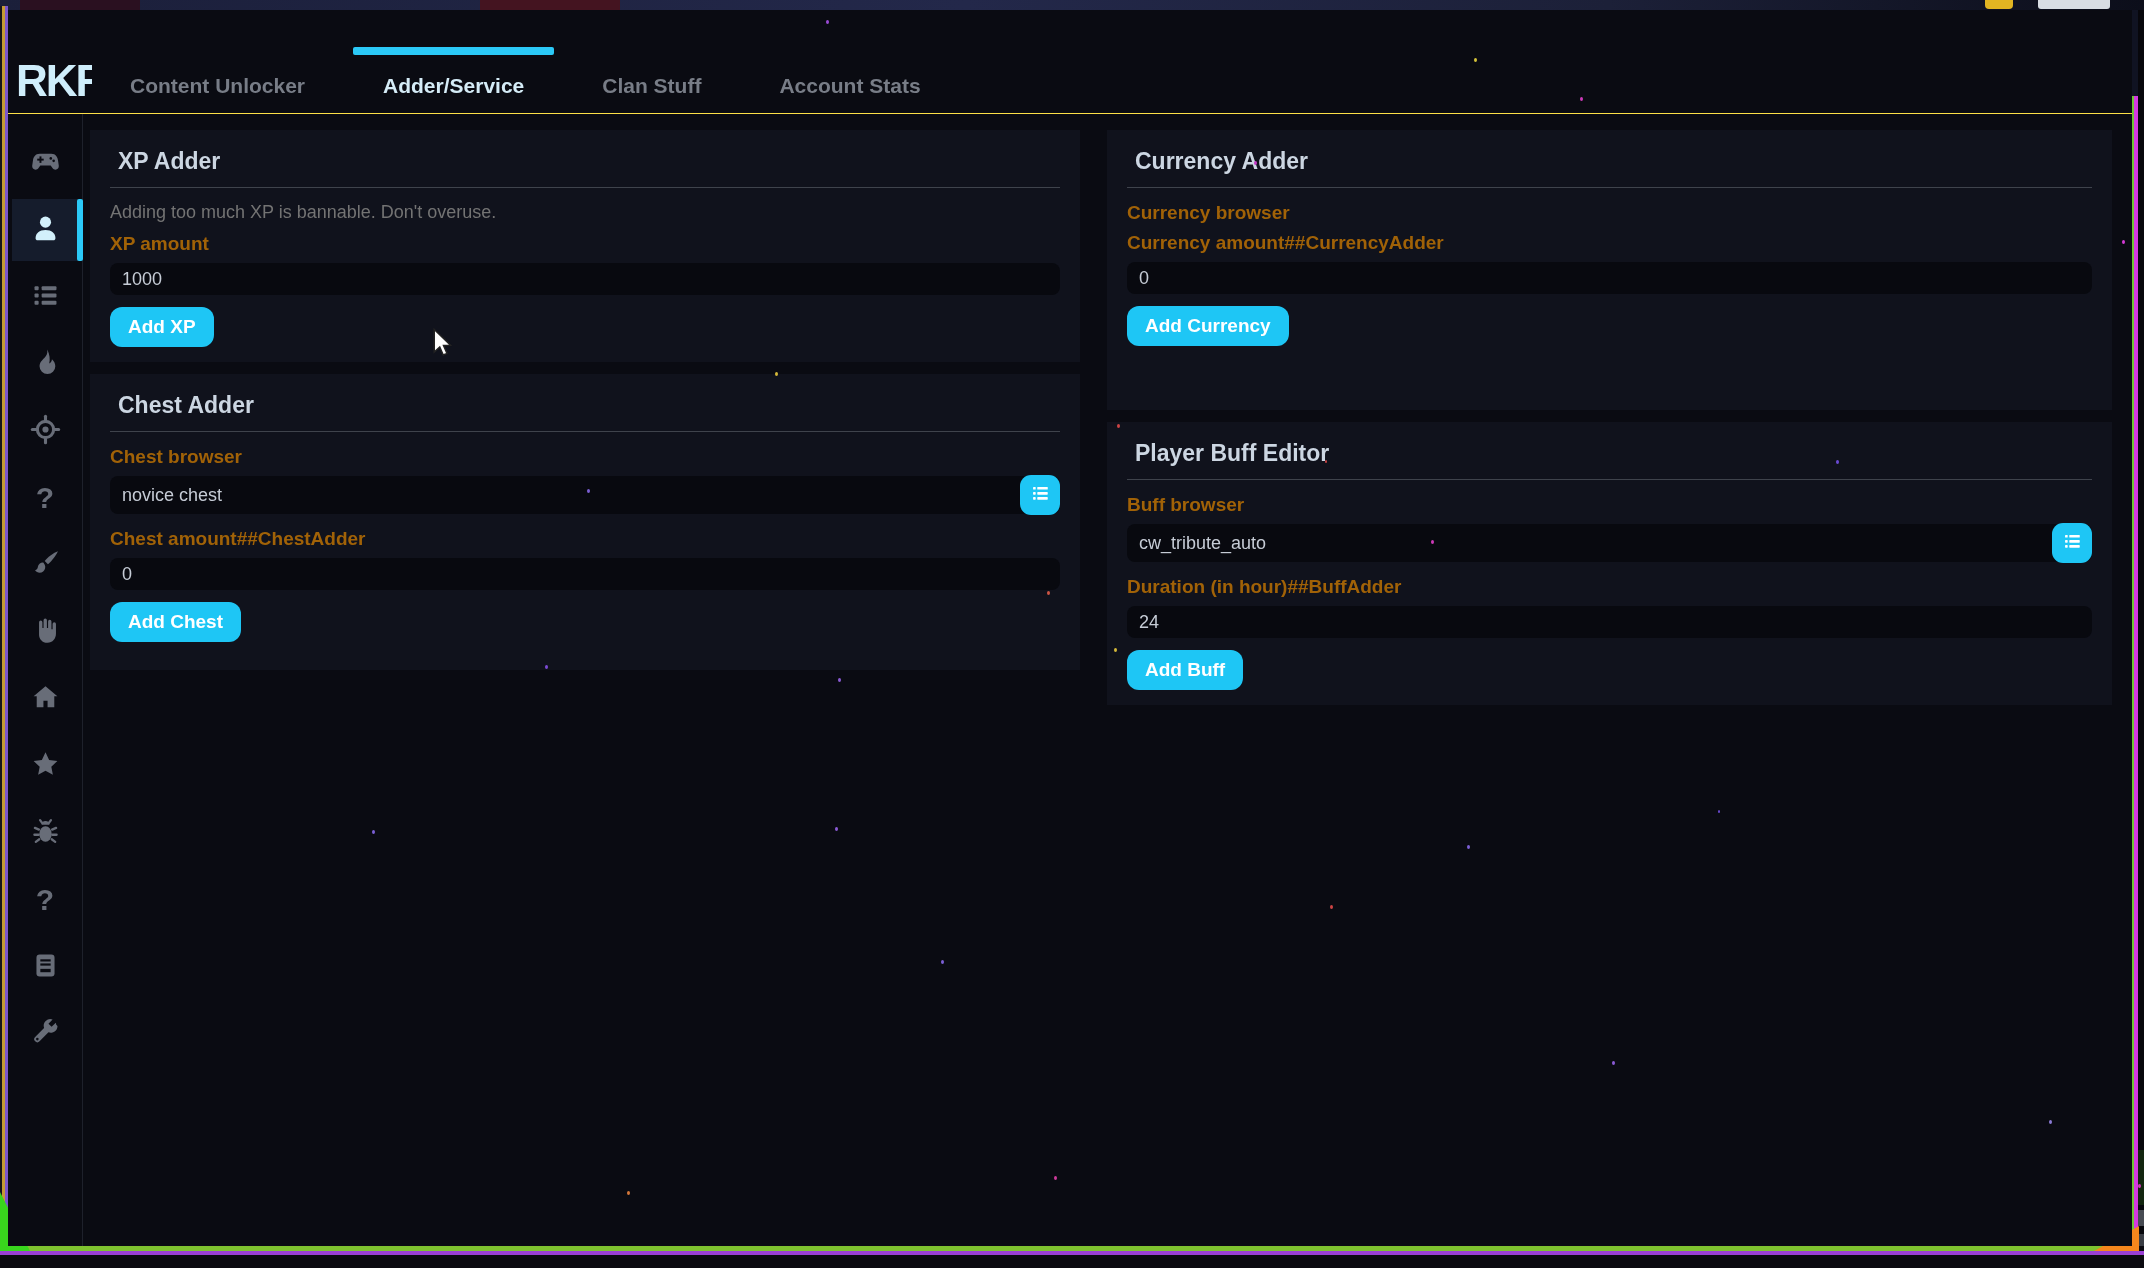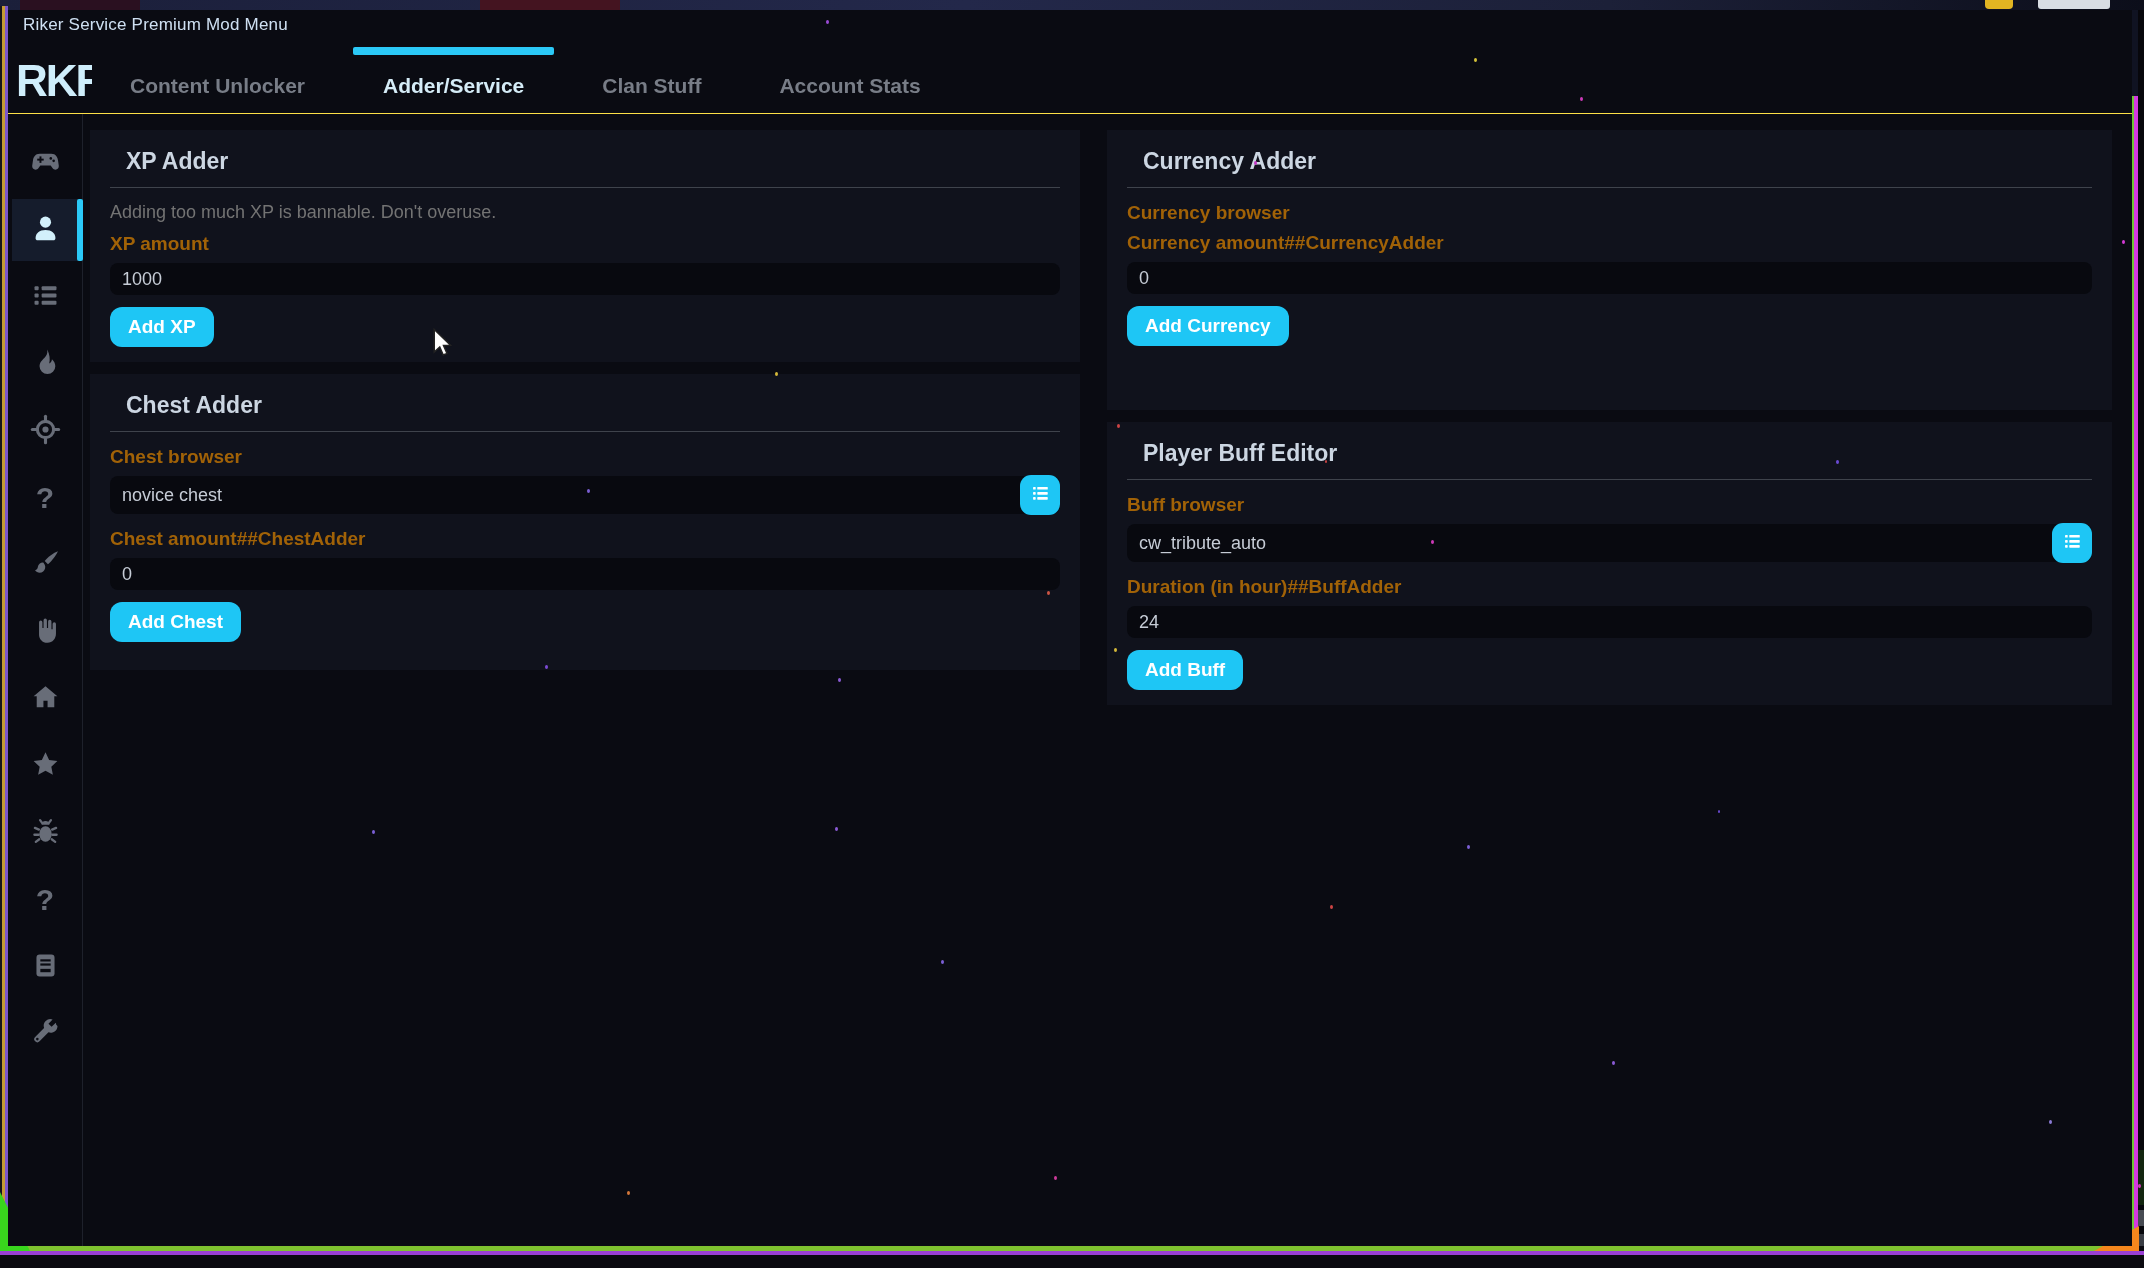--- a/index.html
+++ b/index.html
@@ -57,21 +57,21 @@
     background:#2bc9f7; border-radius:2px; }
   .qmark { font-size:30px; font-weight:bold; line-height:1; }
 
   
   .panel { position:absolute; background:#10121c; padding:18px 20px; color:#c6cfda; }
   .panel-xp       { left:82px;   top:120px; width:990px;  height:232px; }
   .panel-chest    { left:82px;   top:364px; width:990px;  height:296px; }
   .panel-currency { left:1099px; top:120px; width:1005px; height:280px; }
   .panel-buff     { left:1099px; top:412px; width:1005px; height:283px; }
 
-  .panel-title { font-size:23px; font-weight:bold; color:#ccd6e2; margin:0 0 12px 16px; }
+  .panel-title { font-size:23px; font-weight:bold; color:#ccd6e2; margin:0 0 12px 8px; }
   .p-divider { height:1px; background:#3f434c; margin-bottom:14px; }
   .hint { font-size:18px; color:#737373; margin:0 0 10px 0; }
   .f-label { font-size:19px; font-weight:bold; color:#a16207; margin:0 0 8px 0; }
 
   .t-input { display:block; width:100%; height:32px; background:#08090f; border:0;
     border-radius:8px; color:#c6ccd6; font-family:"Liberation Sans",sans-serif;
     font-size:18px; padding:0 12px; margin-bottom:12px; outline:none; }
   .browser-row { position:relative; margin-bottom:14px; }
   .browser-row .t-input { height:38px; padding-right:54px; margin-bottom:0; }
   .list-btn { position:absolute; right:0; top:-1px; width:40px; height:40px; border:0;
@@ -106,23 +106,20 @@
 <div class="edge-right-purple"></div>
 <div class="game-bottom">
   <div class="green"></div>
   <div class="purple"></div>
 </div>
 <div class="tri-green"></div>
 <div class="tri-orange"></div>
 
 <div class="overlay">
 
-  <div class="titlebar">
-    <span>Riker Service Premium Mod Menu</span>
-  </div>
 
   <div class="header">
     <div class="logo">RKR</div>
     <div class="tabs">
       <div class="tab">
         <span>Content Unlocker</span>
       </div>
       <div class="tab active">
         <div class="tab-underline"></div>
         <span>Adder/Service</span>

